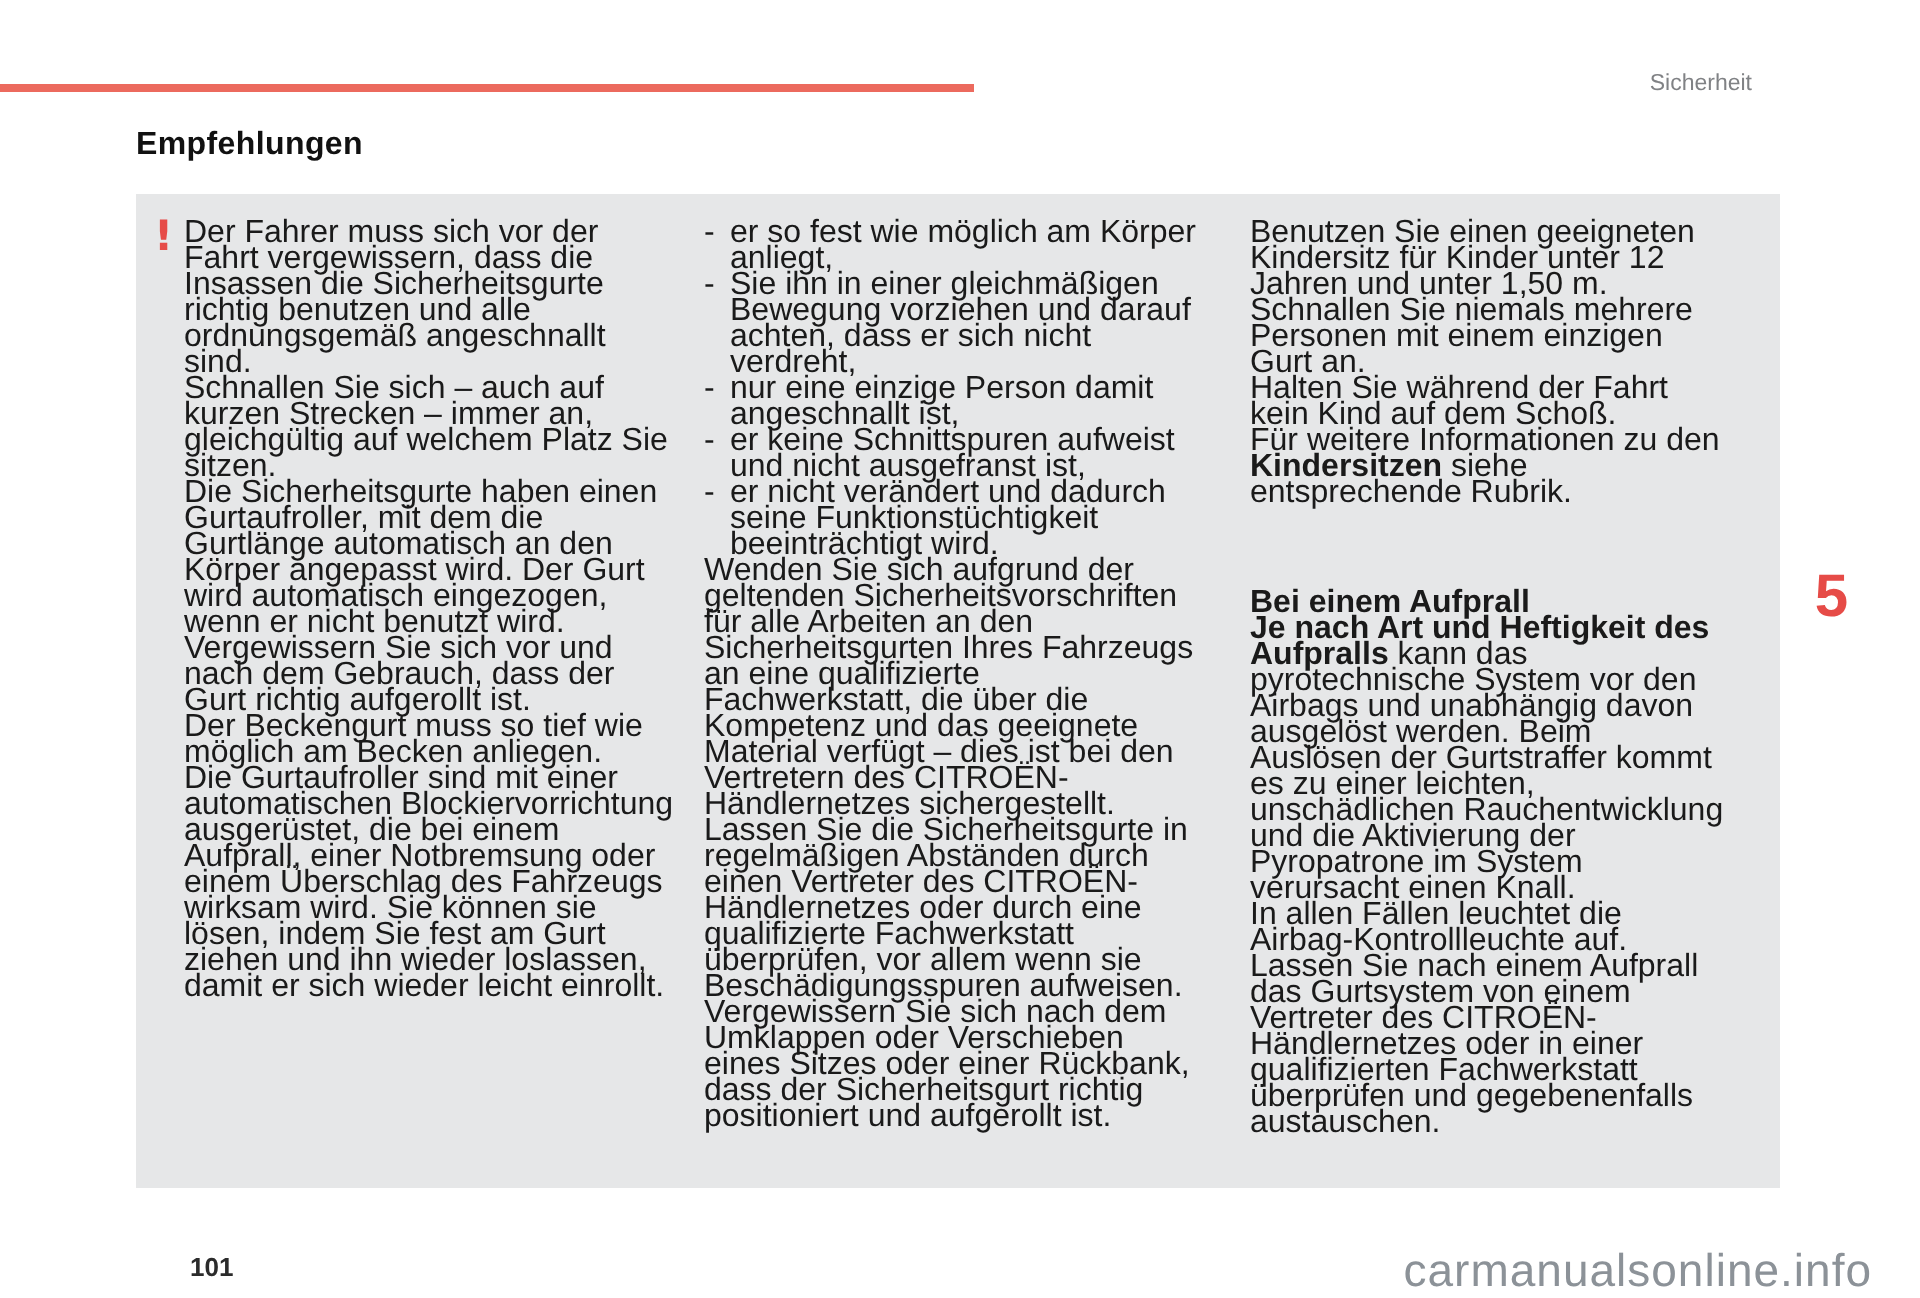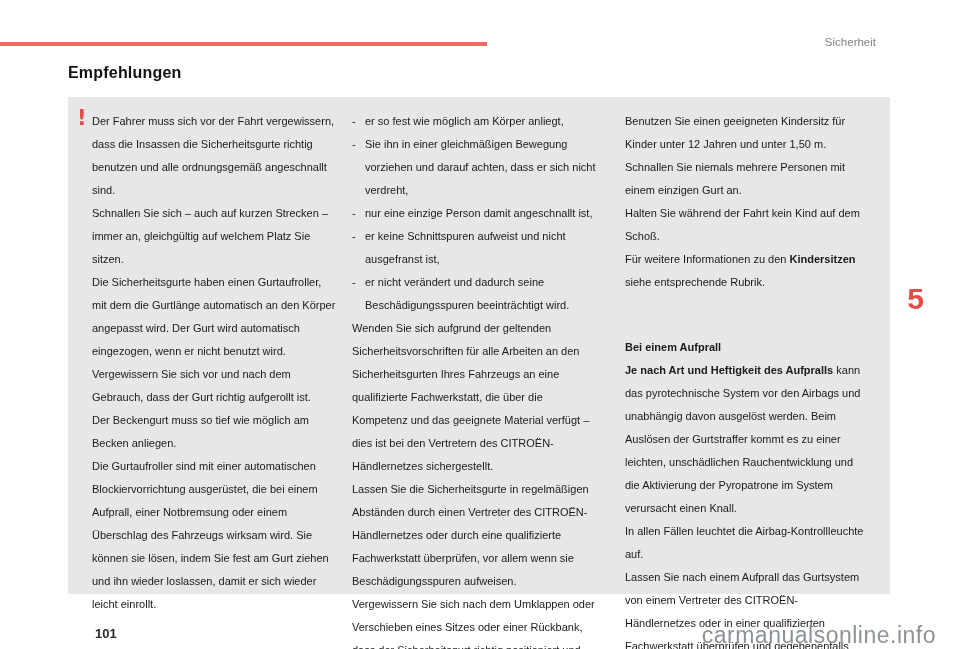--- a/index.html
+++ b/index.html
@@ -33,21 +33,21 @@
     background:var(--panel-gray, #e6e7e8);
   }
   .warn {
     position:absolute; left:9px; top:11px;
     color:var(--accent-red, #e64b47);
     font-weight:900; font-size:21px; line-height:1;
     font-family:"DejaVu Sans", sans-serif;
   }
   .col {
     position:absolute; top:13px;
-    font-size:11px; line-height:23px;
+    font-size:16px; line-height:13px;
     color:var(--text, #1a1a1a);
   }
   .col-left  { left:24px;  width:245px; }
   .col-mid   { left:284px; width:246px; }
   .col-right { left:557px; width:240px; }
 
   .col p { margin:0; }
   .b { font-weight:bold; }
 
   .li { display:flex; }
@@ -104,21 +104,21 @@
       <div class="li">
         <span class="dash">-</span>
         <span class="li-text">nur eine einzige Person damit angeschnallt ist,</span>
       </div>
       <div class="li">
         <span class="dash">-</span>
         <span class="li-text">er keine Schnittspuren aufweist und nicht ausgefranst ist,</span>
       </div>
       <div class="li">
         <span class="dash">-</span>
-        <span class="li-text">er nicht verändert und dadurch seine Beschädigungsspuren beeinträchtigt wird.</span>
+        <span class="li-text">er nicht verändert und dadurch seine Funktionstüchtigkeit beeinträchtigt wird.</span>
       </div>
       <p>Wenden Sie sich aufgrund der geltenden Sicherheitsvorschriften für alle Arbeiten an den Sicherheitsgurten Ihres Fahrzeugs an eine qualifizierte Fachwerkstatt, die über die Kompetenz und das geeignete Material verfügt – dies ist bei den Vertretern des CITROËN-Händlernetzes sichergestellt.</p>
       <p>Lassen Sie die Sicherheitsgurte in regelmäßigen Abständen durch einen Vertreter des CITROËN-Händlernetzes oder durch eine qualifizierte Fachwerkstatt überprüfen, vor allem wenn sie Beschädigungsspuren aufweisen.</p>
       <p>Vergewissern Sie sich nach dem Umklappen oder Verschieben eines Sitzes oder einer Rückbank, dass der Sicherheitsgurt richtig positioniert und aufgerollt ist.</p>
     </div>
 
     <div class="col col-right">
       <p>Benutzen Sie einen geeigneten Kindersitz für Kinder unter 12 Jahren und unter 1,50 m.</p>
       <p>Schnallen Sie niemals mehrere Personen mit einem einzigen Gurt an.</p>
       <p>Halten Sie während der Fahrt kein Kind auf dem Schoß.</p>

